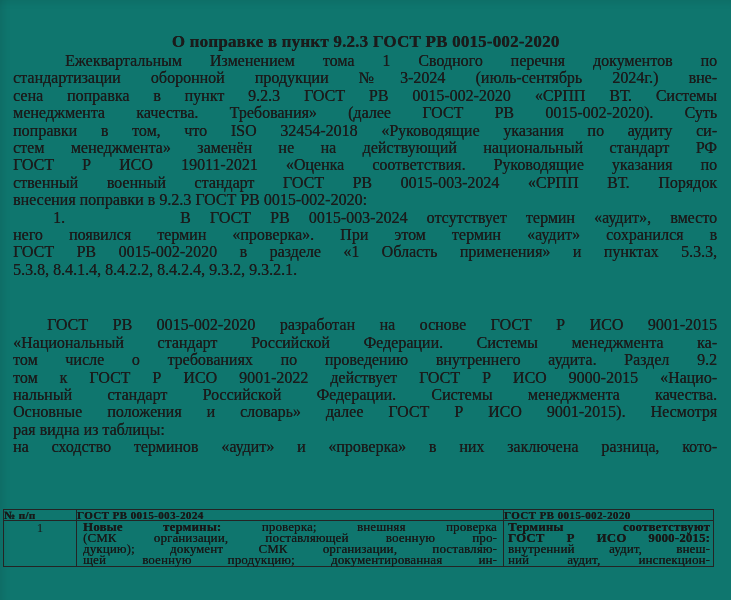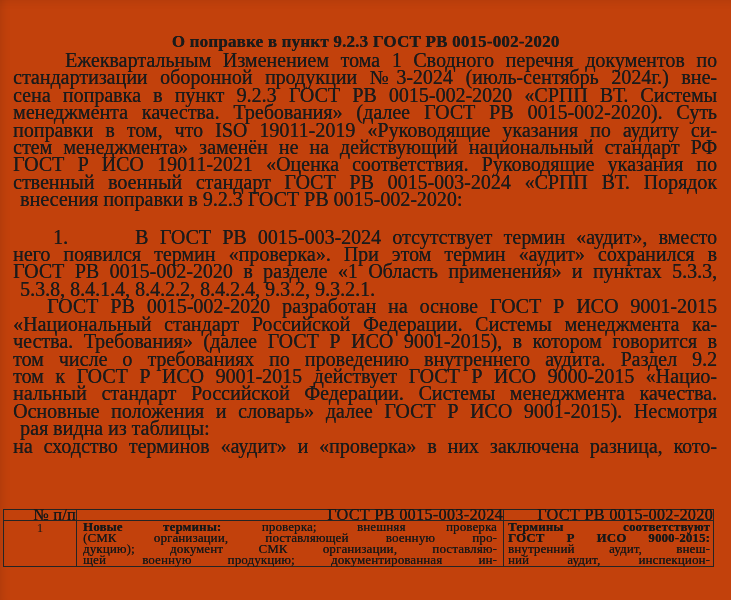--- a/index.html
+++ b/index.html
@@ -1,71 +1,71 @@
 <!DOCTYPE html>
 <html><head>
 <meta charset="utf-8">
 <style>
   html, body { margin: 0; padding: 0; background: #ffffff; }
   .page {
     position: relative;
     width: 731px;
     height: 600px;
-    background: #c2410c;
+    background: #0f766e;
     overflow: hidden;
     font-family: "Liberation Serif", "DejaVu Serif", serif;
     color: #1b1b1b;
     box-shadow: inset 10px 0 8px -8px rgba(0,0,0,0.10), inset 0 10px 8px -8px rgba(0,0,0,0.08);
   }
   .title {
     margin-top: 32px;
     text-align: center;
     font-weight: bold;
     font-size: 17px;
     line-height: 19px;
     letter-spacing: 0.2px;
     text-shadow: 0.3px 0 0 currentColor;
   }
   .body {
     margin: 1px 14px 0 13px;
-    font-size: 20px;
+    font-size: 16px;
     line-height: 17.4px;
     text-shadow: 0.25px 0 0 currentColor;
   }
   .line {
     text-align: justify;
     text-align-last: justify;
     white-space: normal;
   }
-  .line.last { text-align-last: left; margin-left: 7px; }
+  .line.last { text-align-last: left; }
   .first.f0 { text-indent: 52px; }
-  .first.f1 { text-indent: 40px; margin-top: 20px; }
-  .first.f2 { text-indent: 34px; }
+  .first.f1 { text-indent: 40px; }
+  .first.f2 { text-indent: 34px; margin-top: 38px; }
 
   table.gtable {
     position: absolute;
     left: 3px;
     top: 509px;
     width: 710px;
     border-collapse: collapse;
     table-layout: fixed;
     color: #181818;
   }
   .gtable th, .gtable td {
     border: 1.5px solid #242424;
     padding: 0;
     vertical-align: top;
     overflow: visible;
   }
   .gtable th {
-    font-weight: normal;
-    font-size: 16px;
+    font-weight: bold;
+    font-size: 11px;
     line-height: 10px;
     height: 10px;
-    text-align: right;
+    text-align: left;
     letter-spacing: 0.4px;
     text-shadow: 0.3px 0 0 currentColor;
   }
   col.c1 { width: 73px; }
   col.c2 { width: 427px; }
   col.c3 { width: 210px; }
   td.c1 {
     text-align: center;
     font-size: 13px;
     line-height: 11px;
@@ -86,34 +86,33 @@
 </head>
 <body>
 
 <div class="page">
   <div class="title">О поправке в пункт 9.2.3 ГОСТ РВ 0015-002-2020</div>
   <div class="body" id="doc-body">
       <div class="line first f0">Ежеквартальным Изменением тома 1 Сводного перечня документов по</div>
       <div class="line">стандартизации оборонной продукции №3-2024 (июль-сентябрь 2024г.) вне-</div>
       <div class="line">сена поправка в пункт 9.2.3 ГОСТ РВ 0015-002-2020 «СРПП ВТ. Системы</div>
       <div class="line">менеджмента качества. Требования» (далее ГОСТ РВ 0015-002-2020). Суть</div>
-      <div class="line">поправки в том, что ISO 19011-2019 «Руководящие указания по аудиту си-</div>
+      <div class="line">поправки в том, что ISO 32454-2018 «Руководящие указания по аудиту си-</div>
       <div class="line">стем менеджмента» заменён не на действующий национальный стандарт РФ</div>
       <div class="line">ГОСТ Р ИСО 19011-2021 «Оценка соответствия. Руководящие указания по</div>
       <div class="line">ственный военный стандарт ГОСТ РВ 0015-003-2024 «СРПП ВТ. Порядок</div>
       <div class="line last">внесения поправки в 9.2.3 ГОСТ РВ 0015-002-2020:</div>
       <div class="line first f1">1.&nbsp;&nbsp;&nbsp;&nbsp;&nbsp;&nbsp;В ГОСТ РВ 0015-003-2024 отсутствует термин «аудит», вместо</div>
       <div class="line">него появился термин «проверка». При этом термин «аудит» сохранился в</div>
       <div class="line">ГОСТ РВ 0015-002-2020 в разделе «1 Область применения» и пунктах 5.3.3,</div>
       <div class="line last">5.3.8, 8.4.1.4, 8.4.2.2, 8.4.2.4, 9.3.2, 9.3.2.1.</div>
       <div class="line first f2">ГОСТ РВ 0015-002-2020 разработан на основе ГОСТ Р ИСО 9001-2015</div>
       <div class="line">«Национальный стандарт Российской Федерации. Системы менеджмента ка-</div>
-      <div class="line">чества. Требования» (далее ГОСТ Р ИСО 9001-2015), в котором говорится в</div>
       <div class="line">том числе о требованиях по проведению внутреннего аудита. Раздел 9.2</div>
-      <div class="line">том к ГОСТ Р ИСО 9001-2015 действует ГОСТ Р ИСО 9000-2015 «Нацио-</div>
+      <div class="line">том к ГОСТ Р ИСО 9001-2022 действует ГОСТ Р ИСО 9000-2015 «Нацио-</div>
       <div class="line">нальный стандарт Российской Федерации. Системы менеджмента качества.</div>
       <div class="line">Основные положения и словарь» далее ГОСТ Р ИСО 9001-2015). Несмотря</div>
       <div class="line last">рая видна из таблицы:</div>
       <div class="line">на сходство терминов «аудит» и «проверка» в них заключена разница, кото-</div>
     </div>
 
   <table class="gtable">
     <colgroup>
         <col class="c1">
         <col class="c2">

